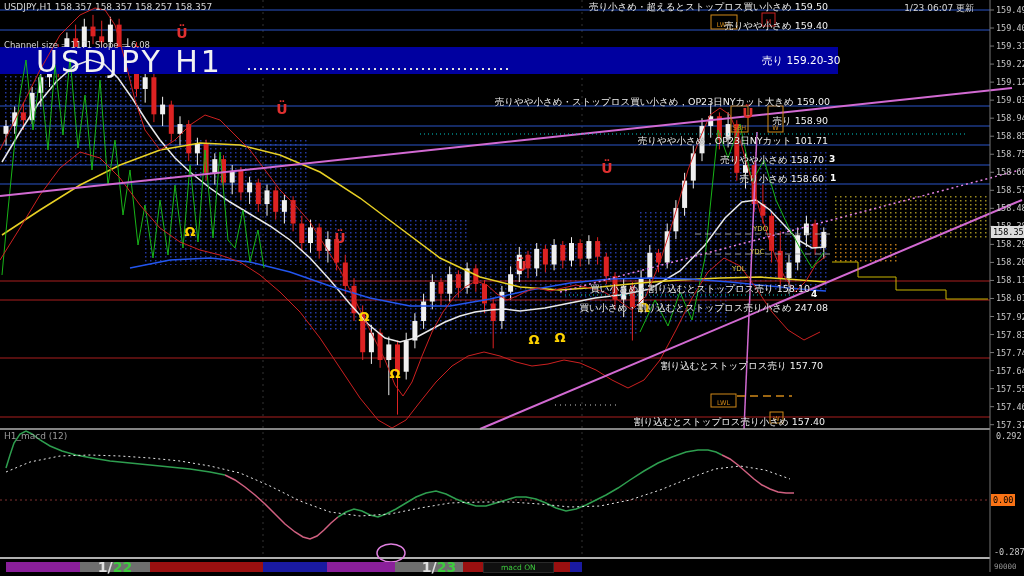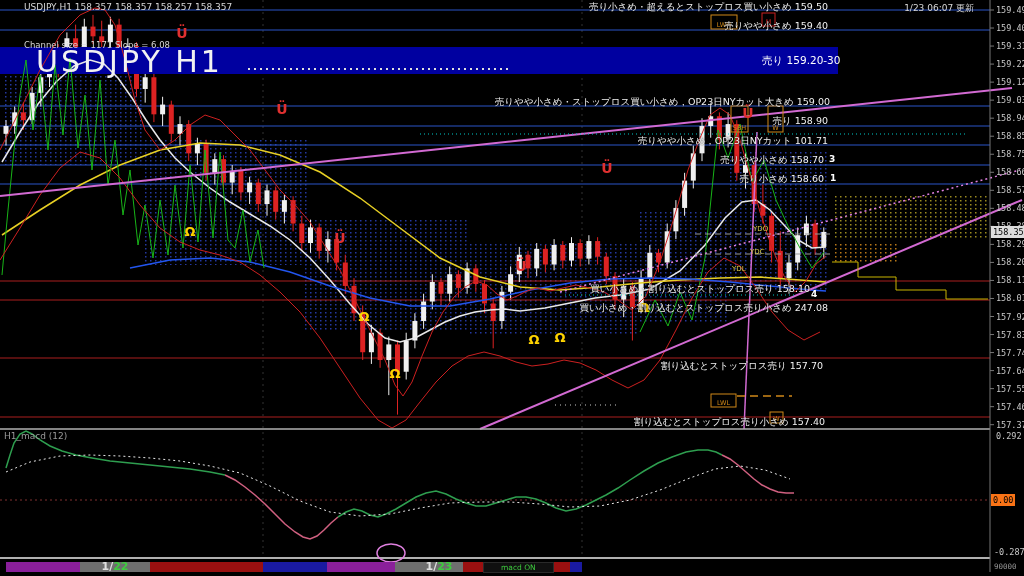--- a/index.html
+++ b/index.html
@@ -1,32 +1,32 @@
 <!DOCTYPE html>
 <html><head>
 <meta charset="utf-8">
 <style>
   html,body{margin:0;padding:0;background:#000;}
   #root{position:relative;width:1024px;height:576px;background:#000;overflow:hidden;
         font-family:"DejaVu Sans",sans-serif;}
   .abs{position:absolute;}
   #chart-svg{position:absolute;left:0;top:0;z-index:1;}
-  .hdr{color:#d8d8d8;font-size:9px;white-space:nowrap;z-index:6;margin-left:20px;}
+  .hdr{color:#d8d8d8;font-size:9px;white-space:nowrap;z-index:6;}
   #banner-title{color:#f2f2f2;font-size:30px;letter-spacing:3px;z-index:5;white-space:nowrap;}
   #banner-note{color:#fff;font-size:10.5px;z-index:6;white-space:nowrap;}
   .anno{position:absolute;color:#f2f2f2;font-size:9.5px;white-space:nowrap;z-index:6;text-shadow:0 0 2px #000;}
   .axlab{position:absolute;color:#c8c8c8;font-size:8.5px;font-family:"DejaVu Sans Mono",monospace;white-space:nowrap;}
   #price-axis{z-index:6;}
   .pricebox{position:absolute;background:#dcdcdc;color:#000;font-size:8.5px;
             font-family:"DejaVu Sans Mono",monospace;padding:0 2px;line-height:12px;z-index:7;}
   .zerobox{background:#f97316;color:#000;}
   #macd-label{color:#9a9a9a;font-size:9px;z-index:6;}
   #timeline{z-index:6;}
   .tseg{position:absolute;height:10px;}
-  .tlab{position:absolute;font-size:11px;font-weight:bold;top:0;width:100%;text-align:center;line-height:10px;}
+  .tlab{position:absolute;font-size:14px;font-weight:bold;top:0;width:100%;text-align:center;line-height:10px;}
   .tpre{color:#e0e0e0;} .tday{color:#3ecc3e;}
   #macd-on{position:absolute;background:#101010;border:1px solid #2a2a2a;color:#3ecc3e;
            font-size:7.5px;line-height:9px;padding:0 17px;z-index:7;white-space:nowrap;}
   .mkr{position:absolute;color:#fff;font-size:9px;font-weight:bold;z-index:6;}
 </style>
 </head>
 <body>
 
 <div id="root">
 

